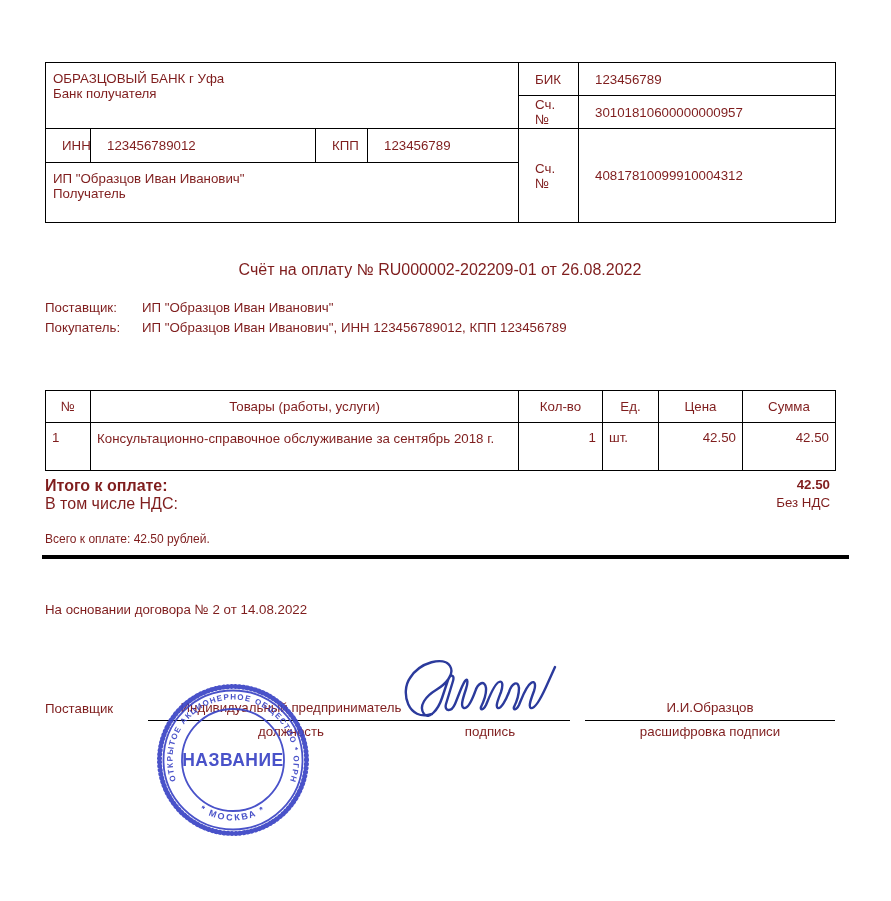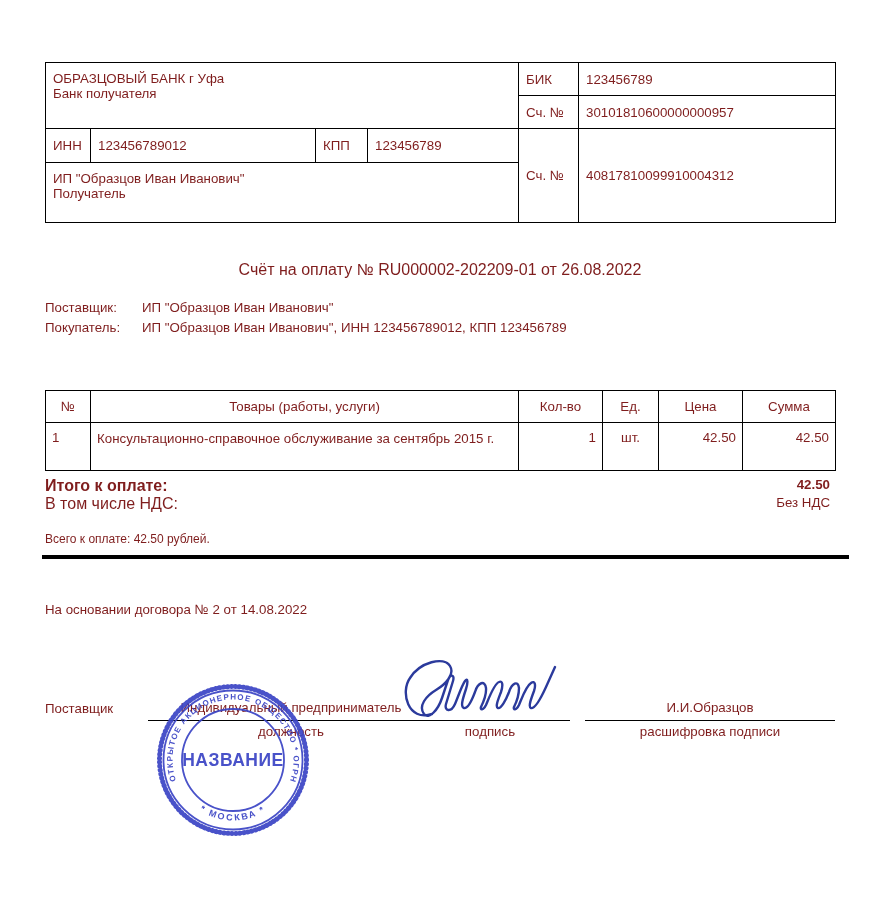--- a/index.html
+++ b/index.html
@@ -5,42 +5,42 @@
   * { margin:0; padding:0; box-sizing:border-box; }
   html,body { background:#fff; }
   .page {
     position:relative; width:891px; height:901px; background:#ffffff;
     font-family:"Liberation Sans", sans-serif; color:#7f1d1d; overflow:hidden;
   }
 
   
   table.bank { position:absolute; left:45px; top:62px; width:790px;
     border-collapse:collapse; table-layout:fixed; }
-  table.bank td { border:1.5px solid #000; font-size:13.3px; padding:0 7px; vertical-align:middle; }
+  table.bank td { border:1.5px solid #000; font-size:13.3px; padding:0 16px; vertical-align:middle; }
   table.bank td.twoline { padding:0; vertical-align:top; }
   .twoline-inner { display:flex; flex-direction:column; justify-content:space-between;
     height:100%; padding:8px 7px 10px 7px; }
   td.acc-top { vertical-align:top; padding-top:8px; }
 
   
   .doc-title { position:absolute; left:45px; top:261px; width:790px;
     text-align:center; font-size:16px; font-weight:normal; }
   .party-row { position:absolute; left:45px; width:790px; display:flex; font-size:13.3px; }
   .party-label { width:97px; flex:0 0 97px; }
 
   
   table.items { position:absolute; left:45px; top:390px; width:790px;
     border-collapse:collapse; table-layout:fixed; }
   table.items th, table.items td { border:1.5px solid #000; font-size:13.3px; font-weight:normal; }
   table.items th { height:32px; text-align:center; vertical-align:middle; padding:0 4px; }
   table.items td { height:48px; vertical-align:top; padding:7px 6px 0 6px; }
   td.c-num { padding-left:9px; }
   td.c-name { padding-left:9px; line-height:17px; }
   .t-right { text-align:right; }
-  .t-center { text-align:center; }
+  .t-center { text-align:left; }
 
   
   .tot-label { position:absolute; left:45px; width:691px; font-size:16px; }
   .tot-value { position:absolute; left:742px; width:88px; text-align:right; font-size:13.3px; }
   .bold { font-weight:bold; }
   .grand-total { position:absolute; left:45px; top:532px; font-size:12px; }
   .thick-rule { position:absolute; left:42px; top:555px; width:807px; height:4px; background:#000; }
   .contract-line { position:absolute; left:45px; top:602px; font-size:13.3px; }
 
   
@@ -125,21 +125,21 @@
         <tr>
       <th>№</th>
       <th>Товары (работы, услуги)</th>
       <th>Кол-во</th>
       <th>Ед.</th>
       <th>Цена</th>
       <th>Сумма</th>
     </tr>
     <tr>
       <td class="c-num">1</td>
-      <td class="c-name">Консультационно-справочное обслуживание за сентябрь 2015 г.</td>
+      <td class="c-name">Консультационно-справочное обслуживание за сентябрь 2018 г.</td>
       <td class="t-right">1</td>
       <td class="t-center">шт.</td>
       <td class="t-right">42.50</td>
       <td class="t-right">42.50</td>
     </tr>
   </tbody>
     </table>
 
   <div class="tot-label bold" style="top:477px">Итого к оплате:</div>
   <div class="tot-value bold" style="top:477px">42.50</div>

